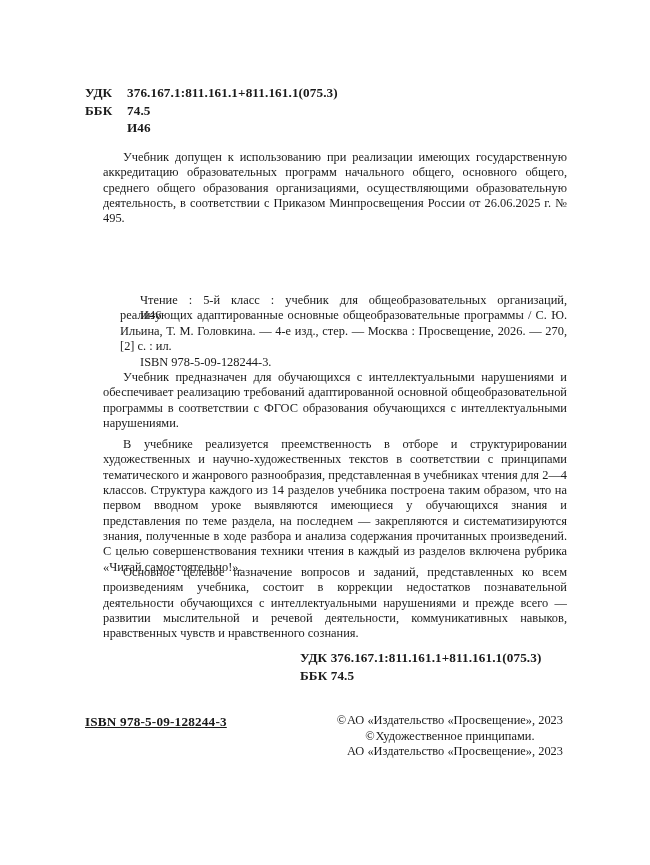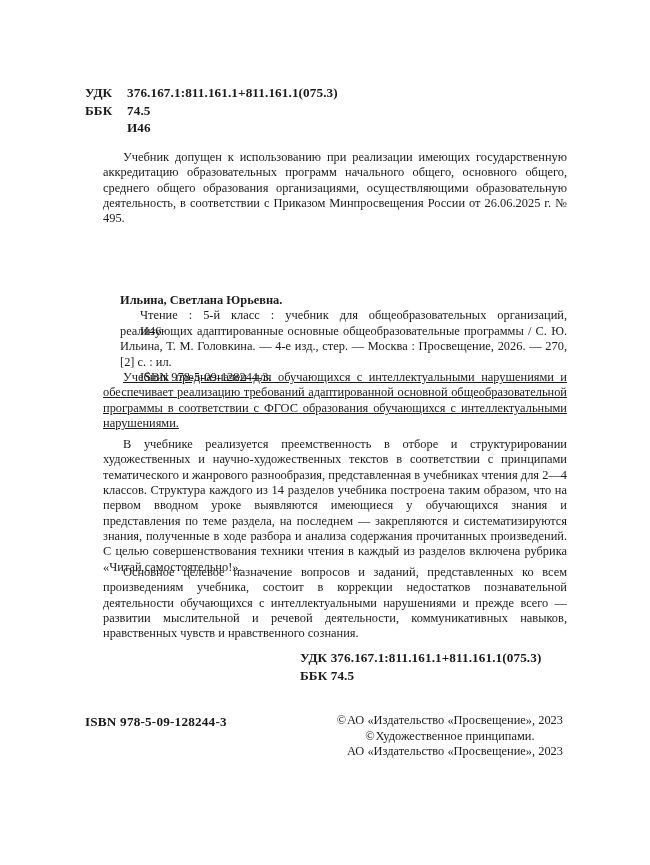--- a/index.html
+++ b/index.html
@@ -96,21 +96,21 @@
     line-height: 15.4px;
     white-space: nowrap;
   }
   #bibrec .isbnline {
     margin-left: 35px;
     text-indent: 20px;
     white-space: nowrap;
   }
 
   
-  #annot1 { top: 370px; text-decoration: underline; }
+  #annot1 { top: 370px; }
   #annot2 { top: 437px; }
   #annot3 { top: 565px; }
 
   
   .classif-bottom {
     position: absolute;
     left: 300px;
     top: 649px;
     font-size: 13.2px;
     font-weight: bold;
@@ -122,20 +122,21 @@
 
   
   #isbn-footer {
     position: absolute;
     left: 85px;
     top: 714px;
     font-size: 13.2px;
     font-weight: bold;
     white-space: nowrap;
     letter-spacing: 0.2px;
+    text-decoration: underline;
   }
   #copyright {
     position: absolute;
     left: 336px;
     top: 713px;
     font-size: 12.4px;
     line-height: 15.6px;
     white-space: nowrap;
   }
   #copyright .cline { display: block; text-align: center; }
@@ -154,21 +155,20 @@
     <span class="row"><span class="lbl">УДК</span><span>376.167.1:811.161.1+811.161.1(075.3)</span></span>
     <span class="row"><span class="lbl">ББК</span><span>74.5</span></span>
     <span class="row"><span class="ind"></span><span>И46</span></span>
   </div>
 
   <div class="txtblock" id="approval">
     <p>Учебник допущен к использованию при реализации имеющих государствен­ную аккредитацию образовательных программ начального общего, основного об­щего, среднего общего образования организациями, осуществляющими образова­тельную деятельность, в соответствии с Приказом Минпросвещения России от 26.06.2025 г. № 495.</p>
   </div>
 
   <div id="bibrec">
-    <span class="author">Ильина, Светлана Юрьевна.</span>
     <div class="rec">
       <span class="sigla">И46</span>
       <span>Чтение : 5-й класс : учебник для общеобразовательных органи­заций, реализующих адаптированные основные общеобразова­тельные программы / С. Ю. Ильина, Т. М. Головкина. — 4-е изд., стер. — Москва : Просвещение, 2026. — 270, [2] с. : ил.</span>
     </div>
     <div class="isbnline">ISBN 978-5-09-128244-3.</div>
   </div>
 
   <div class="txtblock" id="annot1">
     <p>Учебник предназначен для обучающихся с интеллектуальными нару­шениями и обеспечивает реализацию требований адаптированной основ­ной общеобразовательной программы в соответствии с ФГОС образова­ния обучающихся с интеллектуальными нарушениями.</p>
   </div>

